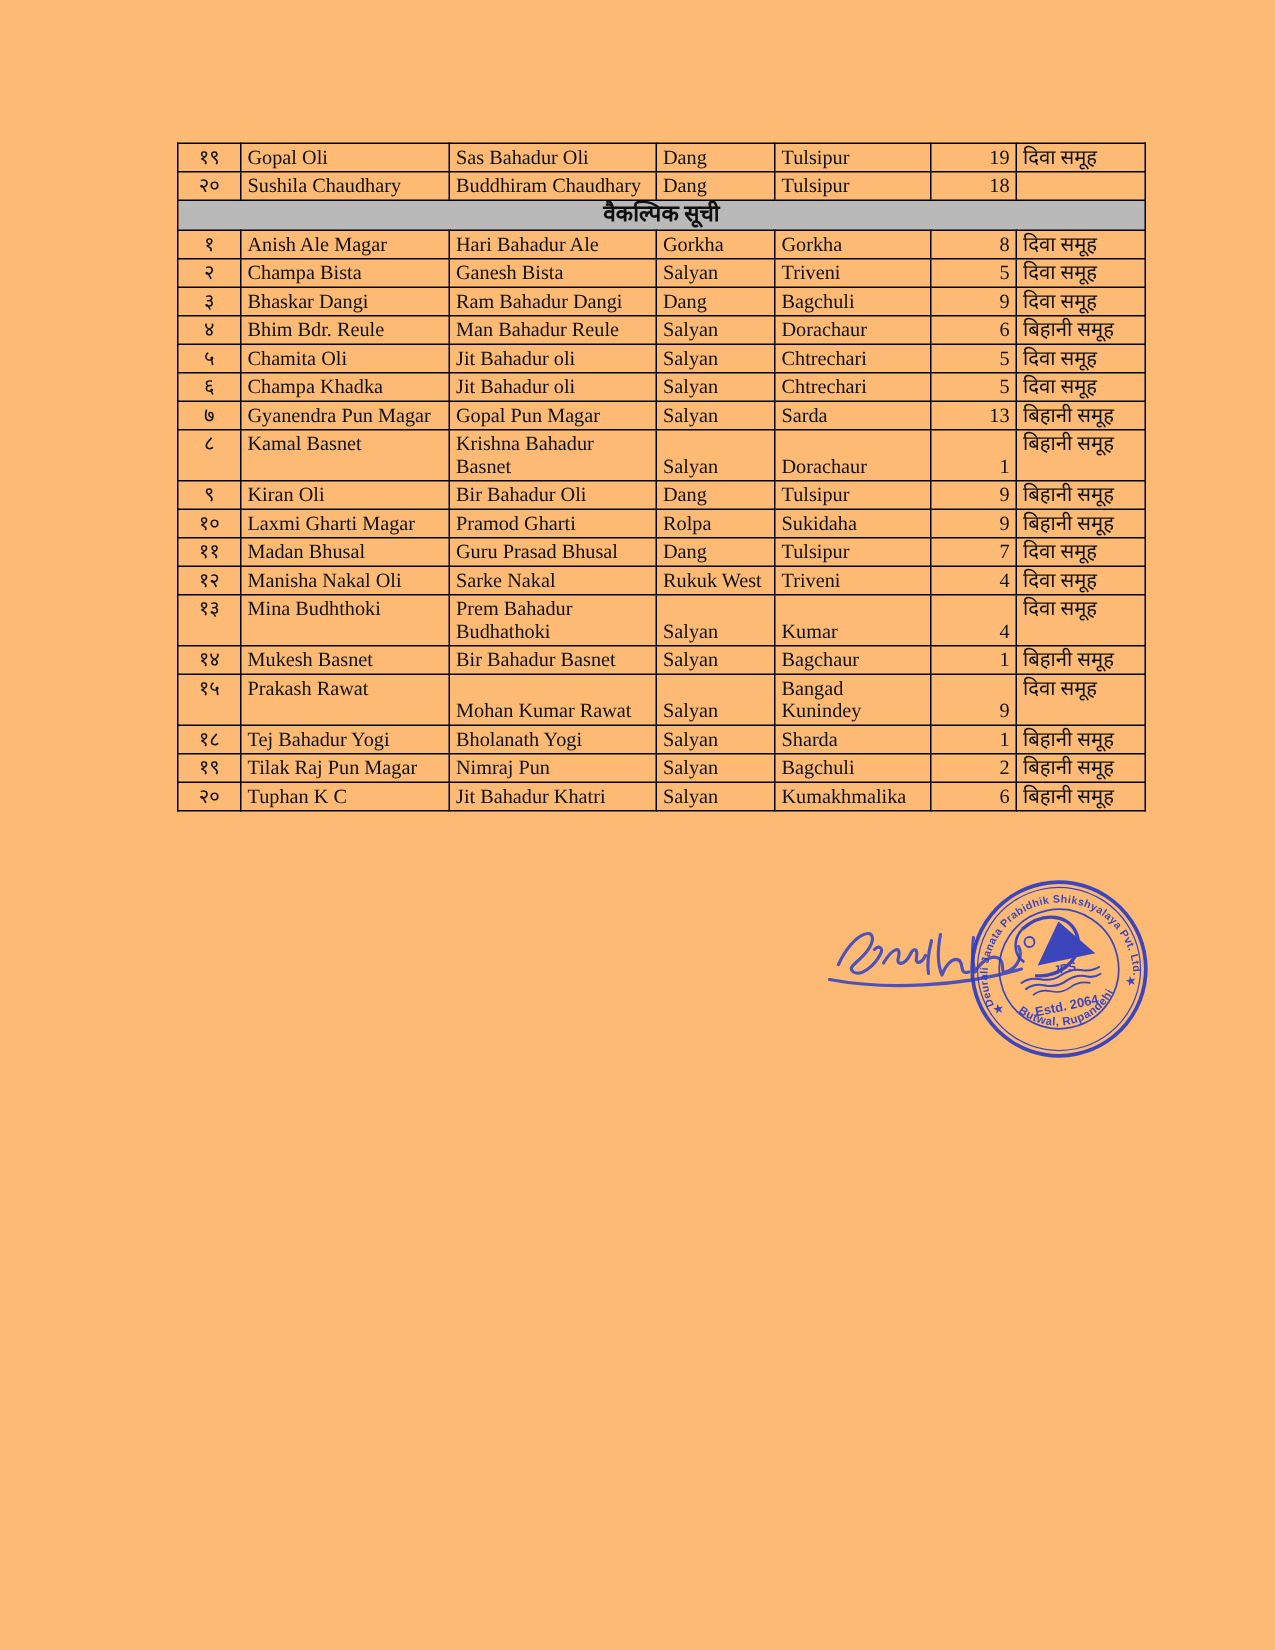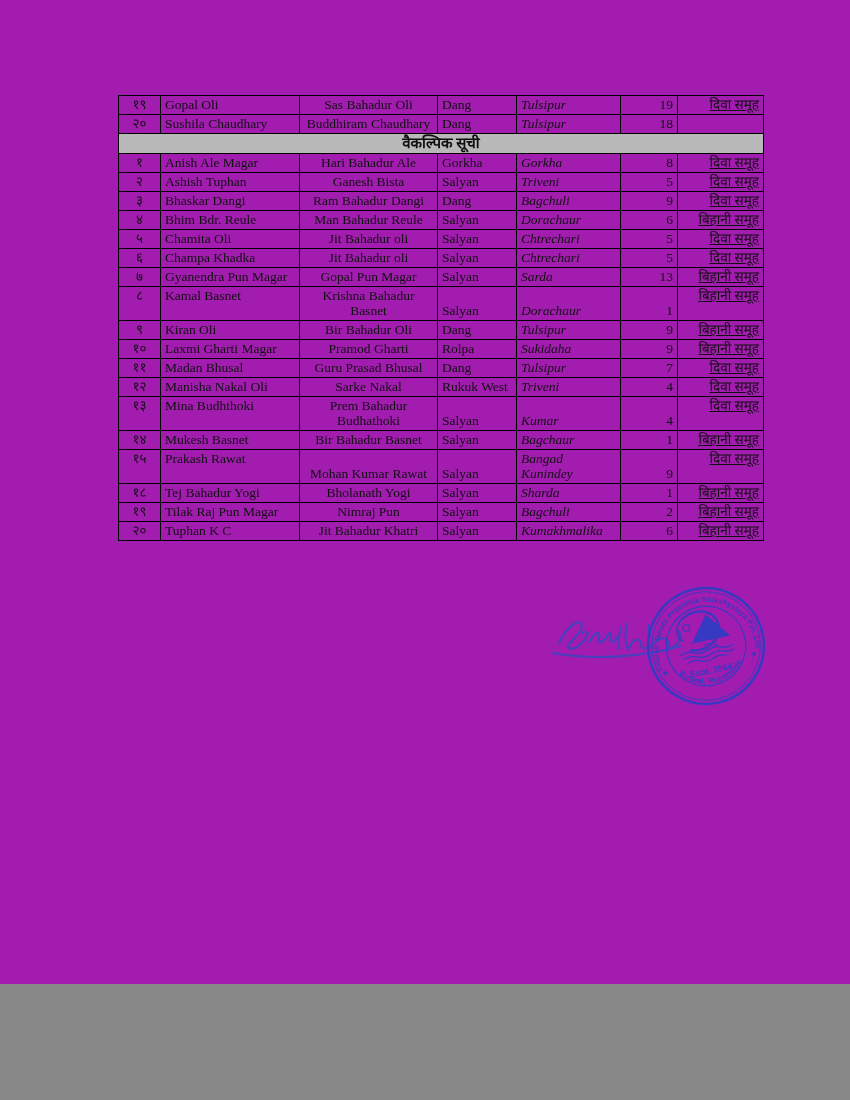--- a/index.html
+++ b/index.html
@@ -1,40 +1,40 @@
 <!DOCTYPE html>
 <html><head>
 <meta charset="utf-8">
 <style>
   * { margin:0; padding:0; box-sizing:border-box; }
   html,body { background:#888; }
   .page {
-    position:relative; width:850px; height:984px; margin:0 auto;
-    background:#a21caf; overflow:hidden;
+    position:relative; width:850px; height:1100px; margin:0 auto;
+    background:#fdba74; overflow:hidden;
     font-family:"Liberation Serif", serif; color:#101010;
   }
   table.candidates {
     position:absolute; left:118px; top:95px; width:645px;
     border-collapse:collapse; table-layout:fixed;
   }
   table.candidates td {
     border:1px solid #000;
     font-size:13.5px; line-height:15px;
     padding:1px 4px 2px 4px;
     height:19px;
     white-space:pre-line;
     overflow:hidden;
   }
   td.sn      { text-align:center; vertical-align:top; padding-left:1px; padding-right:1px; }
   td.name    { vertical-align:top; }
-  td.father  { vertical-align:bottom;text-align:center; }
+  td.father  { vertical-align:bottom; }
   td.district{ vertical-align:bottom; }
-  td.place   { vertical-align:bottom;font-style:italic; }
+  td.place   { vertical-align:bottom; }
   td.count   { text-align:right; vertical-align:bottom; }
-  td.group   { text-align:right; vertical-align:top; font-size:13px;text-decoration:underline; }
+  td.group   { text-align:left; vertical-align:top; font-size:13px; }
   tr.band td {
     background:#b9b9b9; text-align:center; vertical-align:middle;
     font-size:15px; font-weight:bold; height:20px; padding:0;
   }
   .stamp   { position:absolute; left:644px; top:584px; width:124px; height:124px; opacity:.92; }
   .signature { position:absolute; left:545px; top:603px; width:145px; height:68px; opacity:.9; }
 </style>
 </head>
 <body>
 
@@ -76,21 +76,21 @@
           <td class="sn">१</td>
           <td class="name">Anish Ale Magar</td>
           <td class="father">Hari Bahadur Ale</td>
           <td class="district">Gorkha</td>
           <td class="place">Gorkha</td>
           <td class="count">8</td>
           <td class="group">दिवा समूह</td>
         </tr>
         <tr>
           <td class="sn">२</td>
-          <td class="name">Ashish Tuphan</td>
+          <td class="name">Champa Bista</td>
           <td class="father">Ganesh Bista</td>
           <td class="district">Salyan</td>
           <td class="place">Triveni</td>
           <td class="count">5</td>
           <td class="group">दिवा समूह</td>
         </tr>
         <tr>
           <td class="sn">३</td>
           <td class="name">Bhaskar Dangi</td>
           <td class="father">Ram Bahadur Dangi</td>

